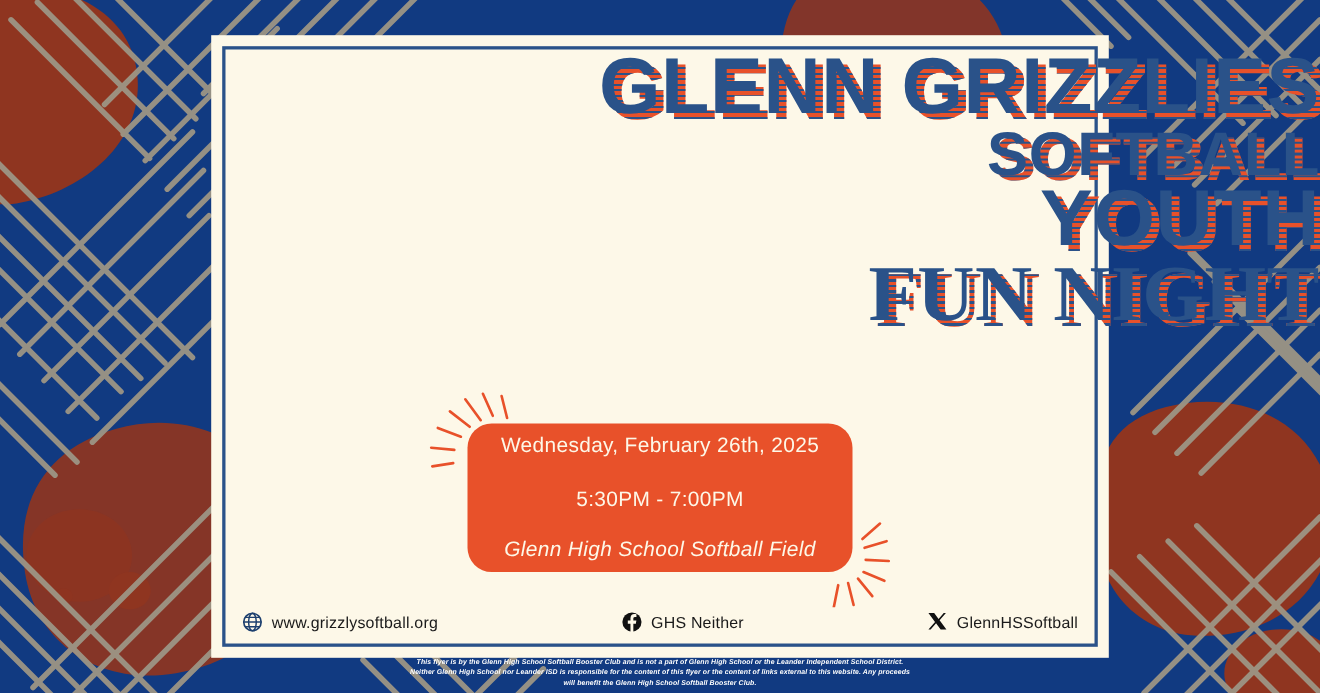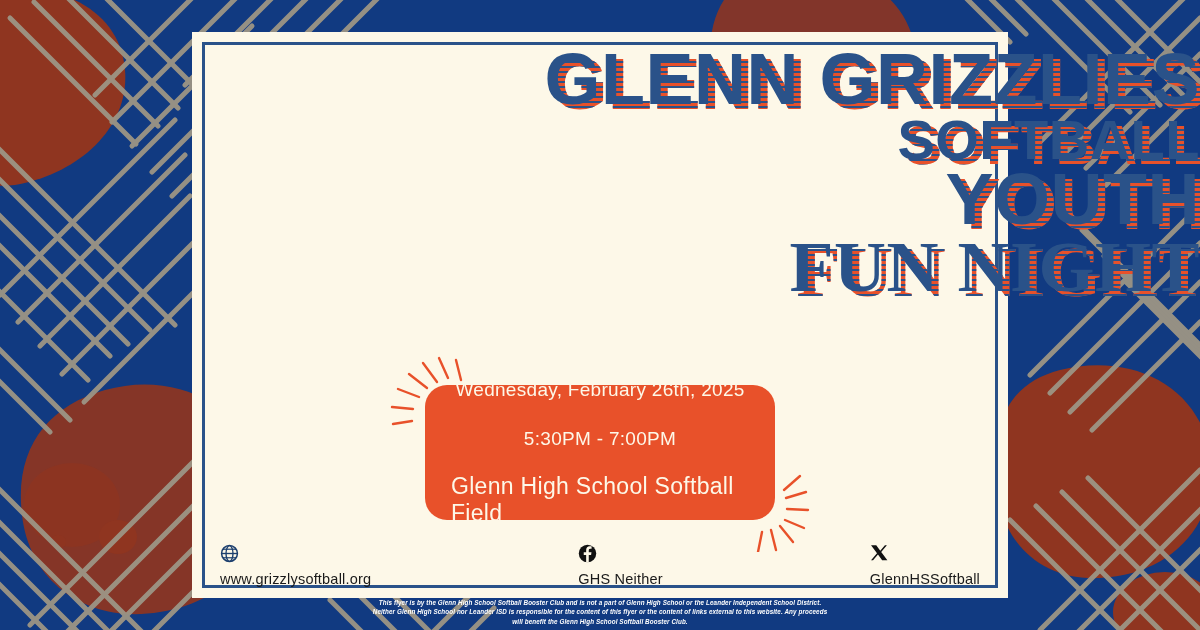--- a/index.html
+++ b/index.html
@@ -74,35 +74,35 @@
   .event-box{
     position:absolute;left:425px;top:385px;width:350px;height:135px;
     background:#e8512a;border-radius:22px;
     z-index:9;
     display:flex;flex-direction:column;align-items:center;justify-content:center;
     color:#fdf8e8;
     padding:6px 26px;box-sizing:border-box;
   }
   .ev-date{font-size:19px;line-height:1.25;text-align:center;letter-spacing:.3px;}
   .ev-time{font-size:19px;line-height:1.25;text-align:center;letter-spacing:.3px;margin-top:25px;}
-  .ev-loc{font-size:23px;margin-top:22px;text-align:left;letter-spacing:.3px;}
+  .ev-loc{font-size:19px;margin-top:22px;text-align:left;letter-spacing:.3px;font-style:italic;}
 
   .sparkle{position:absolute;z-index:8;pointer-events:none;}
   .sp-tl{left:382px;top:352px;}
   .sp-br{left:740px;top:462px;}
 
   
   .social-row{
     position:absolute;left:206px;right:206px;bottom:52px;
     height:26px;
     display:flex;align-items:center;justify-content:space-between;
     z-index:9;
     padding:0 14px;box-sizing:border-box;
   }
-  .social{display:flex;align-items:flex-start;gap:8px;flex-direction:column;}
+  .social{display:flex;align-items:flex-end;gap:8px;}
   .social-label{font-size:14.5px;color:#1a1a1a;letter-spacing:.2px;white-space:nowrap;}
   .ico{width:19px;height:19px;display:block;flex:0 0 19px;}
 
   
   .disclaimer{
     position:absolute;left:0;right:0;bottom:4px;
     text-align:center;
     font-size:6.3px;line-height:1.48;
     font-style:italic;font-weight:700;
     color:#ffffff;

